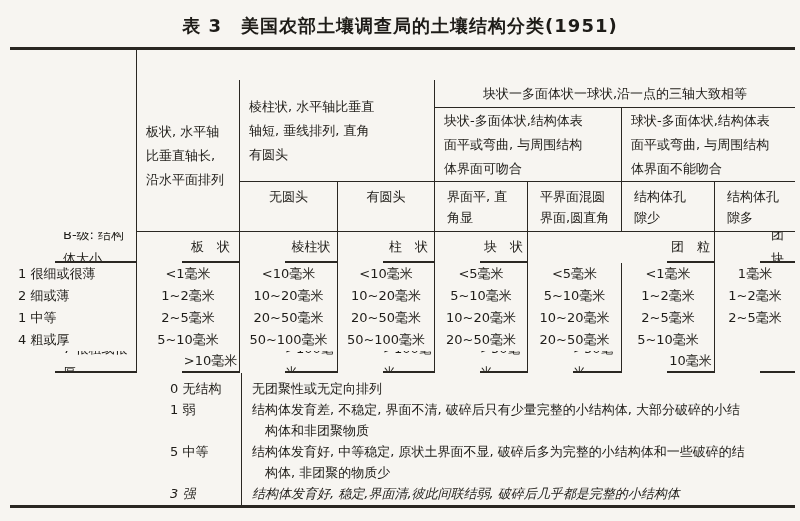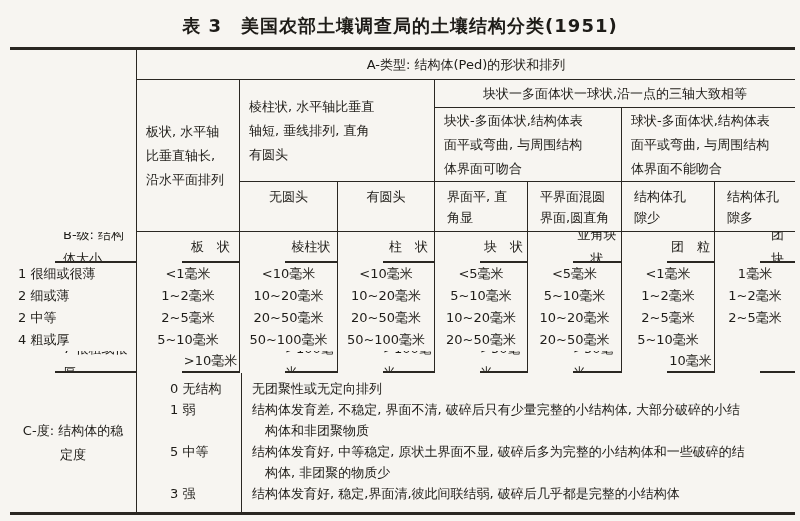--- a/index.html
+++ b/index.html
@@ -29,36 +29,35 @@
   .cc{display:flex;align-items:center;justify-content:center;text-align:center;}
   .cl{display:flex;align-items:center;text-align:left;padding-left:9px;}
   .tp{display:flex;align-items:flex-start;padding-top:4px;line-height:21px;}
   .ch{justify-content:center;text-align:center;}
   .pl{padding-left:12px;text-align:left;}
   .sz{display:flex;align-items:center;justify-content:center;font-size:13px;}
   .szl{display:flex;align-items:center;padding-left:8px;font-size:13px;}
   .cbody{display:flex;flex-direction:column;}
   .crow{display:flex;}
   .crow:first-child>div{padding-top:5px;}
-  .crow:last-child>div{padding-bottom:8px;}
+  .crow:last-child>div{padding-bottom:1px;font-style:italic;}
   .cgrade{width:105px;box-sizing:border-box;border-right:1px solid var(--line);
           padding-left:33px;line-height:21px;font-size:13px;}
   .cdesc{flex:1;padding-left:10px;line-height:21px;font-size:13px;white-space:pre-line;}
 </style>
 </head>
 <body>
 
 <div class="page">
   <div class="title">表 3　美国农部土壤调查局的土壤结构分类(1951)</div>
 
   <div class="tbl">
 
     <div class="cell bR" style="grid-area:1/1/5/2"></div>
 
-    <div class="cell bB cc" style="grid-area:1/2/2/9">A-类型: 结构体(Ped)的形状和排列</div>
 
     <div class="cell bR bB cl pre" style="grid-area:2/2/5/3">板状, 水平轴
 比垂直轴长,
 沿水平面排列</div>
     <div class="cell bR bB cl pre" style="grid-area:2/3/4/5">棱柱状, 水平轴比垂直
 轴短, 垂线排列, 直角
 有圆头</div>
     <div class="cell bB cc" style="grid-area:2/5/3/9">块状一多面体状一球状,沿一点的三轴大致相等</div>
     <div class="cell bR bB cl pre" style="grid-area:3/5/4/7">块状-多面体状,结构体表
 面平或弯曲, 与周围结构
@@ -76,21 +75,20 @@
     <div class="cell bR bB tp pl pre" style="grid-area:4/7/5/8">结构体孔
 隙少</div>
     <div class="cell bB tp pl pre" style="grid-area:4/8/5/9">结构体孔
 隙多</div>
 
     <div class="cell bR bB2 szl" style="grid-area:5/1/6/2">B-级: 结构体大小</div>
     <div class="cell bR bB2 cc" style="grid-area:5/2/6/3">板　状</div>
     <div class="cell bR bB2 cc" style="grid-area:5/3/6/4">棱柱状</div>
     <div class="cell bR bB2 cc" style="grid-area:5/5/6/6">块　状</div>
     <div class="cell bR bB2 cc" style="grid-area:5/4/6/5">柱　状</div>
-    <div class="cell bR bB2 cc" style="grid-area:5/6/6/7">亚角块状</div>
     <div class="cell bR bB2 cc" style="grid-area:5/7/6/8">团　粒</div>
     <div class="cell bB2 cc" style="grid-area:5/8/6/9">团　块</div>
 
     <div class="cell bR szl" style="grid-area:6/1/7/2">1 很细或很薄</div>
     <div class="cell bR sz" style="grid-area:6/2/7/3">&lt;1毫米</div>
     <div class="cell bR sz" style="grid-area:6/3/7/4">&lt;10毫米</div>
     <div class="cell bR sz" style="grid-area:6/4/7/5">&lt;10毫米</div>
     <div class="cell bR sz" style="grid-area:6/5/7/6">&lt;5毫米</div>
     <div class="cell bR sz" style="grid-area:6/6/7/7">&lt;5毫米</div>
     <div class="cell bR sz" style="grid-area:6/7/7/8">&lt;1毫米</div>
@@ -98,21 +96,21 @@
 
     <div class="cell bR szl" style="grid-area:7/1/8/2">2 细或薄</div>
     <div class="cell bR sz" style="grid-area:7/2/8/3">1~2毫米</div>
     <div class="cell bR sz" style="grid-area:7/3/8/4">10~20毫米</div>
     <div class="cell bR sz" style="grid-area:7/4/8/5">10~20毫米</div>
     <div class="cell bR sz" style="grid-area:7/5/8/6">5~10毫米</div>
     <div class="cell bR sz" style="grid-area:7/6/8/7">5~10毫米</div>
     <div class="cell bR sz" style="grid-area:7/7/8/8">1~2毫米</div>
     <div class="cell sz" style="grid-area:7/8/8/9">1~2毫米</div>
 
-    <div class="cell bR szl" style="grid-area:8/1/9/2">2 中等</div>
+    <div class="cell bR szl" style="grid-area:8/1/9/2">1 中等</div>
     <div class="cell bR sz" style="grid-area:8/2/9/3">2~5毫米</div>
     <div class="cell bR sz" style="grid-area:8/3/9/4">20~50毫米</div>
     <div class="cell bR sz" style="grid-area:8/4/9/5">20~50毫米</div>
     <div class="cell bR sz" style="grid-area:8/5/9/6">10~20毫米</div>
     <div class="cell bR sz" style="grid-area:8/6/9/7">10~20毫米</div>
     <div class="cell bR sz" style="grid-area:8/7/9/8">2~5毫米</div>
     <div class="cell sz" style="grid-area:8/8/9/9">2~5毫米</div>
 
     <div class="cell bR szl" style="grid-area:9/1/10/2">4 粗或厚</div>
     <div class="cell bR sz" style="grid-area:9/2/10/3">5~10毫米</div>
@@ -125,22 +123,20 @@
 
     <div class="cell bR bB2 szl" style="grid-area:10/1/11/2">7 很粗或很厚</div>
     <div class="cell bR bB2 sz" style="grid-area:10/2/11/3">&gt;10毫米</div>
     <div class="cell bR bB2 sz" style="grid-area:10/3/11/4">&gt;100毫米</div>
     <div class="cell bR bB2 sz" style="grid-area:10/4/11/5">&gt;100毫米</div>
     <div class="cell bR bB2 sz" style="grid-area:10/5/11/6">&gt;50毫米</div>
     <div class="cell bR bB2 sz" style="grid-area:10/6/11/7">&gt;50毫米</div>
     <div class="cell bR bB2 sz" style="grid-area:10/7/11/8">10毫米</div>
     <div class="cell bB2 sz" style="grid-area:10/8/11/9"></div>
 
-    <div class="cell bR cc pre" style="grid-area:11/1/12/2">C-度: 结构体的稳
-定度</div>
     <div class="cell cbody" style="grid-area:11/2/12/9">
       <div class="crow">
         <div class="cgrade">0 无结构</div>
         <div class="cdesc">无团聚性或无定向排列</div>
       </div>
       <div class="crow">
         <div class="cgrade">1 弱</div>
         <div class="cdesc">结构体发育差, 不稳定, 界面不清, 破碎后只有少量完整的小结构体, 大部分破碎的小结
 　构体和非团聚物质</div>
       </div>

